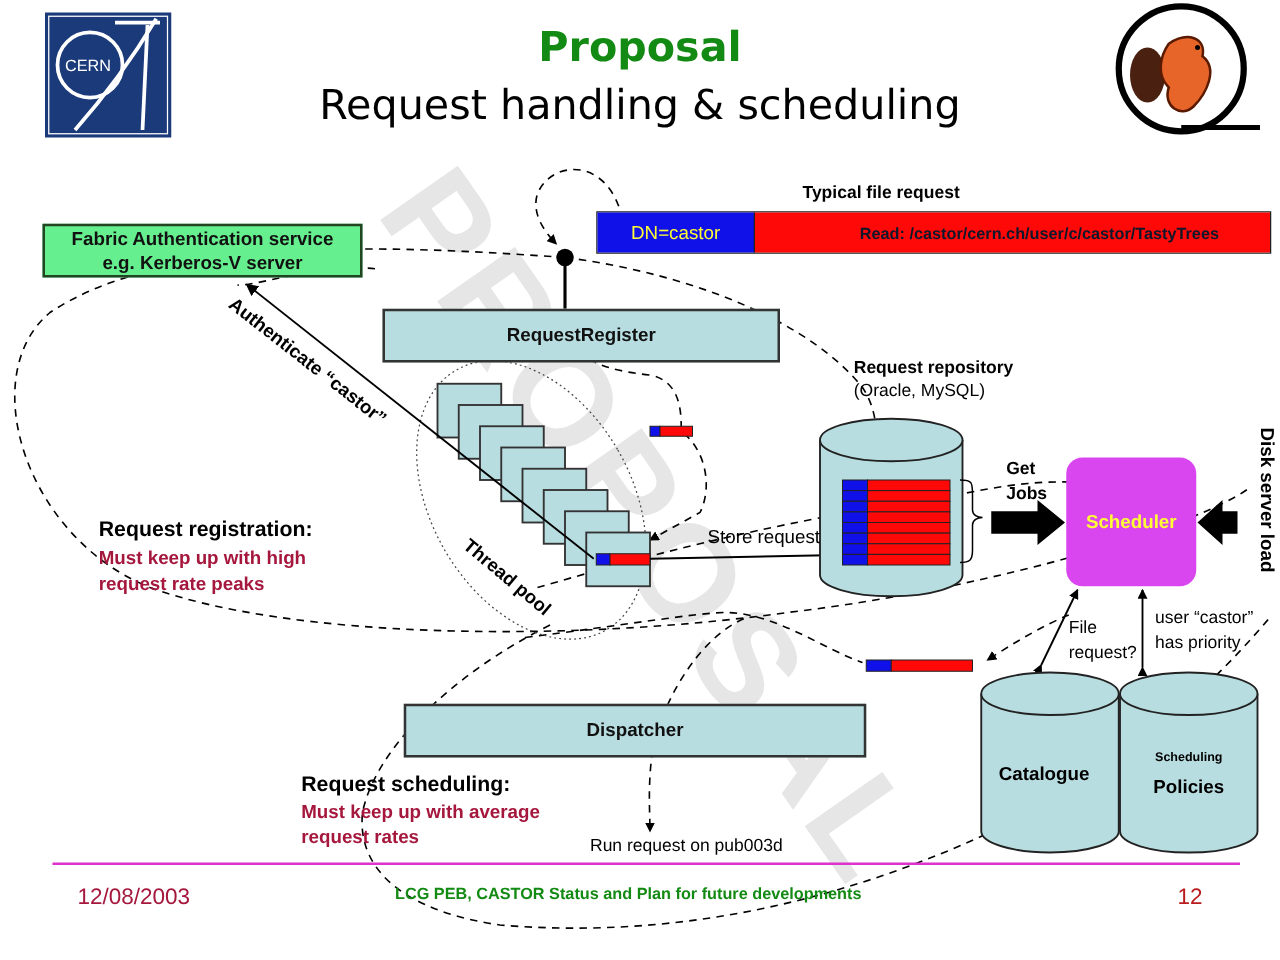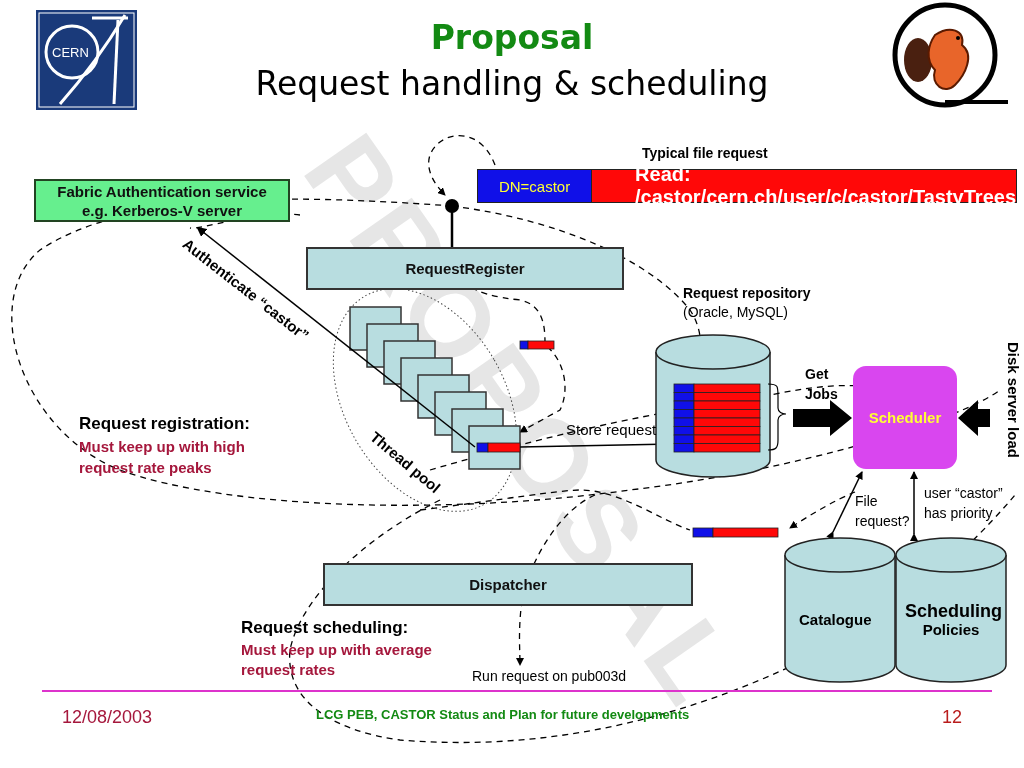--- a/index.html
+++ b/index.html
@@ -11,21 +11,21 @@
   .box { position:absolute; box-sizing:border-box; border:2px solid #333; background:#b8dde0; display:flex; align-items:center; justify-content:center; font-weight:bold; font-size:15px; color:#111; }
   .green { background:#66ef8e; border-color:#224422; font-size:15px; line-height:19px; flex-direction:column; }
   .lbl { position:absolute; font-size:15px; color:#000; white-space:nowrap; }
   .b { font-weight:bold; }
   .maroon { color:#a5173c; font-weight:bold; }
   .footer-date { left:62px; top:707px; font-size:18px; color:#a5173c; }
   .footer-mid { left:316px; top:707px; font-size:13px; color:#138a13; font-weight:bold; }
   .footer-num { left:942px; top:707px; font-size:18px; color:#b91c1c; }
   .reqbar { position:absolute; display:flex; height:34px; top:169px; left:477px; width:540px; box-sizing:border-box; border:1px solid #222; }
   .reqbar .dn { width:125px; background:#1010e8; color:#ffff33; font-weight:normal; font-size:15px; display:flex; align-items:center; justify-content:center; border-right:1px solid #222; }
-  .reqbar .rd { flex:1; background:#ff0808; color:#ffffff; font-weight:bold; font-size:20px; display:flex; align-items:center; justify-content:center;padding-left:43px; }
+  .reqbar .rd { flex:1; background:#ff0808; color:#0f172a; font-weight:bold; font-size:13px; display:flex; align-items:center; justify-content:center;padding-left:43px; }
   .sched { position:absolute; left:853px; top:366px; width:104px; height:103px; background:#d946ef; color:#ffff33; font-weight:bold; font-size:15px; display:flex; align-items:center; justify-content:center;border-radius:13px; }
   .vert { position:absolute; left:1000px; top:342px; transform-origin:0 0; transform:rotate(90deg) translate(0,-22px); font-weight:bold; font-size:15px; white-space:nowrap; }
 </style>
 </head>
 <body>
 
 <svg class="canvas" viewBox="0 0 1024 768">
   <defs>
     <marker id="ah" markerWidth="10" markerHeight="10" refX="8" refY="5" orient="auto" markerUnits="userSpaceOnUse">
       <path d="M0,0 L10,5 L0,10 z" fill="#000"></path>
@@ -181,21 +181,21 @@
 <div class="sched">Scheduler</div>
 
 <div class="vert">Disk server load</div>
 
 <div class="lbl" style="left:855px;top:493px;font-size:14px;">File</div>
 <div class="lbl" style="left:855px;top:513px;font-size:14px;">request?</div>
 <div class="lbl" style="left:924px;top:485px;font-size:14px;">user “castor”</div>
 <div class="lbl" style="left:924px;top:505px;font-size:14px;">has priority</div>
 
 <div class="lbl b" style="left:799px;top:611px;font-size:15px;">Catalogue</div>
-<div class="lbl b" style="left:905px;top:601px;font-size:18px;width:92px;text-align:center;">Scheduling</div>
+<div class="lbl b" style="left:905px;top:601px;font-size:10px;width:92px;text-align:center;">Scheduling</div>
 <div class="lbl b" style="left:905px;top:621px;font-size:15px;width:92px;text-align:center;">Policies</div>
 
 <div class="box" style="left:323px;top:563px;width:370px;height:43px;">Dispatcher</div>
 
 <div class="lbl" style="left:472px;top:668px;font-size:14px;">Run request on pub003d</div>
 
 <div class="lbl b" style="left:79px;top:414px;font-size:17px;">Request registration:</div>
 <div class="lbl maroon" style="left:79px;top:438px;font-size:15px;">Must keep up with high</div>
 <div class="lbl maroon" style="left:79px;top:459px;font-size:15px;">request rate peaks</div>
 

